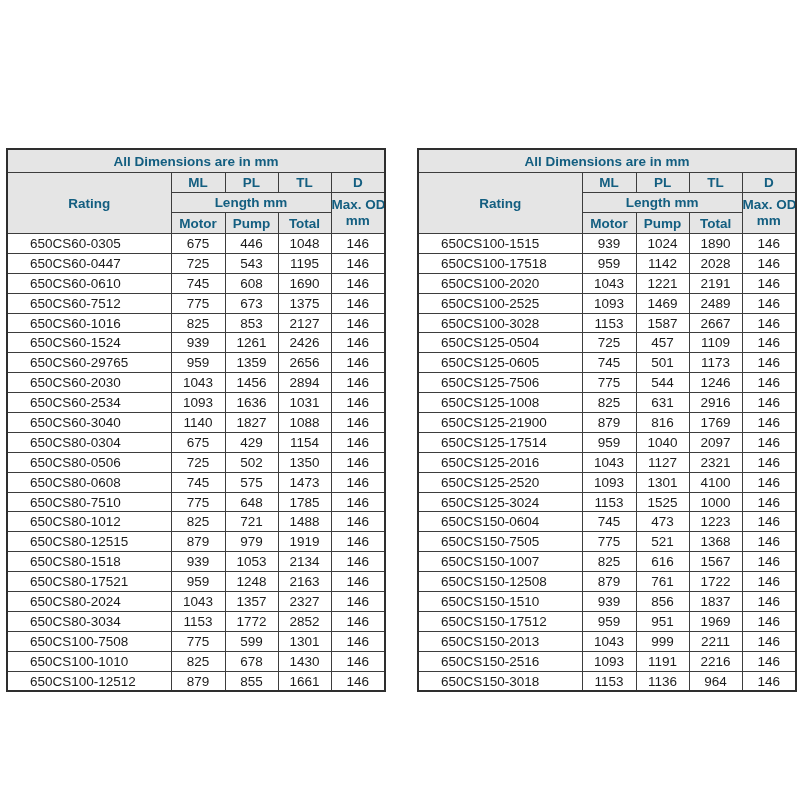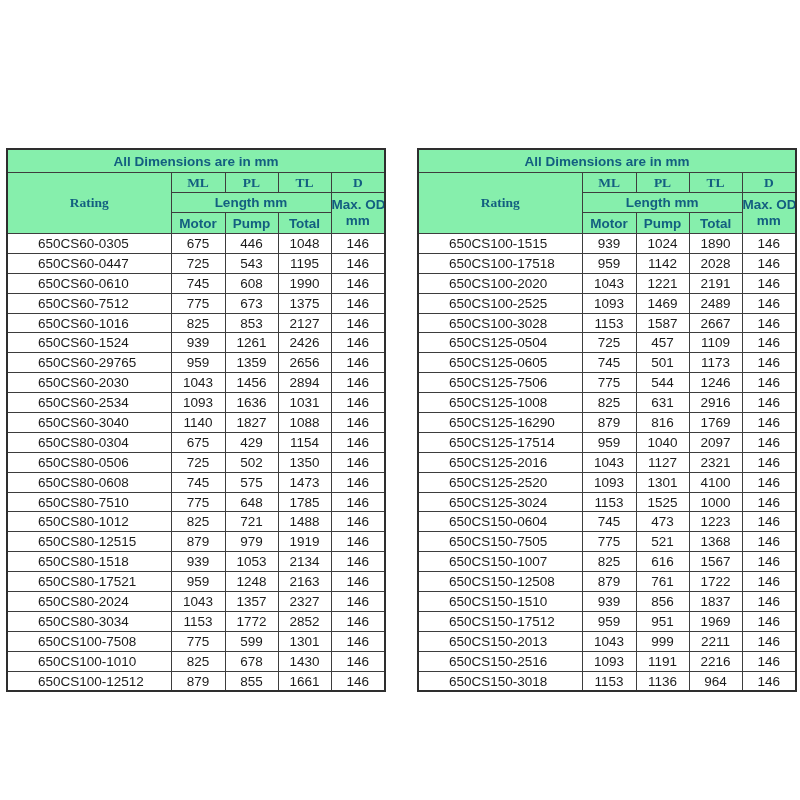--- a/index.html
+++ b/index.html
@@ -25,49 +25,49 @@
     background: #ffffff;
   }
   table.spec-table th,
   table.spec-table td {
     border: 1px solid #3d3d3d;
     padding: 0;
     overflow: hidden;
     white-space: nowrap;
   }
   table.spec-table thead th {
-    background: #86efac;
+    background: #e5e5e5;
     color: #135e80;
     font-weight: bold;
     font-size: 13.5px;
     text-align: center;
     vertical-align: middle;
   }
   tr.title-row th {
     height: 22px;
     font-size: 14px;
   }
-  tr.colhead-row th { height: 19px; font-family: Liberation Serif, serif; }
+  tr.colhead-row th { height: 19px; }
   tr.subhead-row th { height: 19px; }
   tr.motor-row th { height: 20px; }
   th.maxod-cell {
     line-height: 16px;
     font-size: 13.5px;
     margin-left: 36px;
   }
   table.spec-table tbody td {
     height: 18.9px;
     font-size: 13.5px;
     color: #1b1b1b;
     background: #ffffff;
     vertical-align: middle;
   }
   table.spec-table tbody td.rating-cell {
     text-align: left;
-    padding-left: 30px;
+    padding-left: 22px;
   }
   table.spec-table tbody td.num-cell {
     text-align: center;
   }
 </style>
 </head>
 <body>
 
 <div class="tables-wrap">
 
@@ -115,21 +115,21 @@
           <td class="rating-cell">650CS60-0447</td>
           <td class="num-cell">725</td>
           <td class="num-cell">543</td>
           <td class="num-cell">1195</td>
           <td class="num-cell">146</td>
         </tr>
         <tr>
           <td class="rating-cell">650CS60-0610</td>
           <td class="num-cell">745</td>
           <td class="num-cell">608</td>
-          <td class="num-cell">1990</td>
+          <td class="num-cell">1690</td>
           <td class="num-cell">146</td>
         </tr>
         <tr>
           <td class="rating-cell">650CS60-7512</td>
           <td class="num-cell">775</td>
           <td class="num-cell">673</td>
           <td class="num-cell">1375</td>
           <td class="num-cell">146</td>
         </tr>
         <tr>
@@ -358,21 +358,21 @@
           <td class="num-cell">146</td>
         </tr>
         <tr>
           <td class="rating-cell">650CS125-1008</td>
           <td class="num-cell">825</td>
           <td class="num-cell">631</td>
           <td class="num-cell">2916</td>
           <td class="num-cell">146</td>
         </tr>
         <tr>
-          <td class="rating-cell">650CS125-16290</td>
+          <td class="rating-cell">650CS125-21900</td>
           <td class="num-cell">879</td>
           <td class="num-cell">816</td>
           <td class="num-cell">1769</td>
           <td class="num-cell">146</td>
         </tr>
         <tr>
           <td class="rating-cell">650CS125-17514</td>
           <td class="num-cell">959</td>
           <td class="num-cell">1040</td>
           <td class="num-cell">2097</td>

